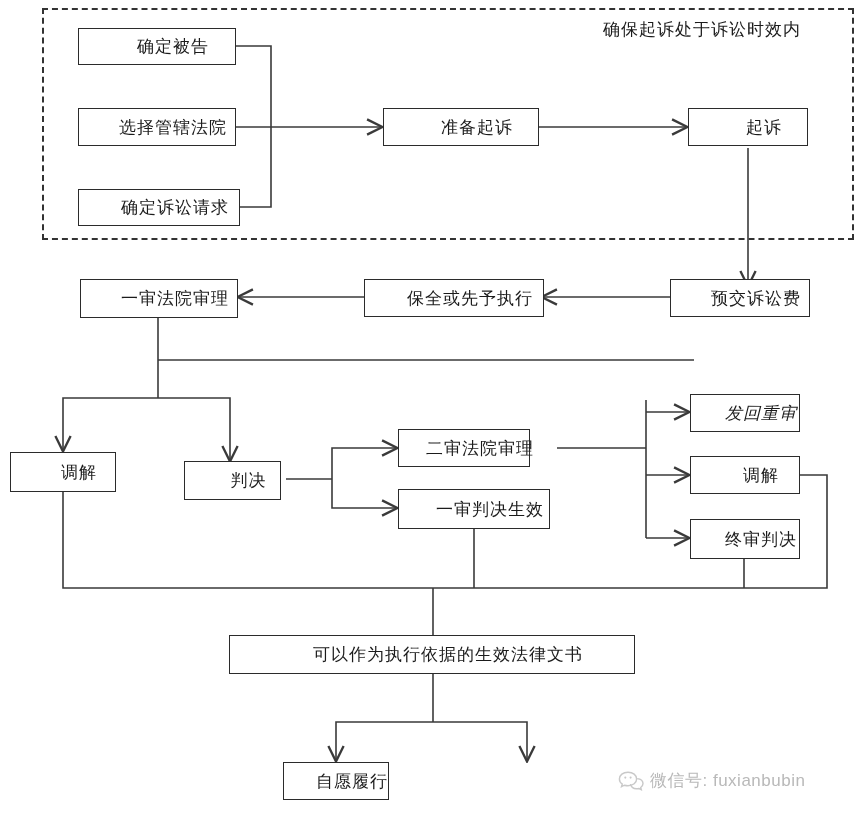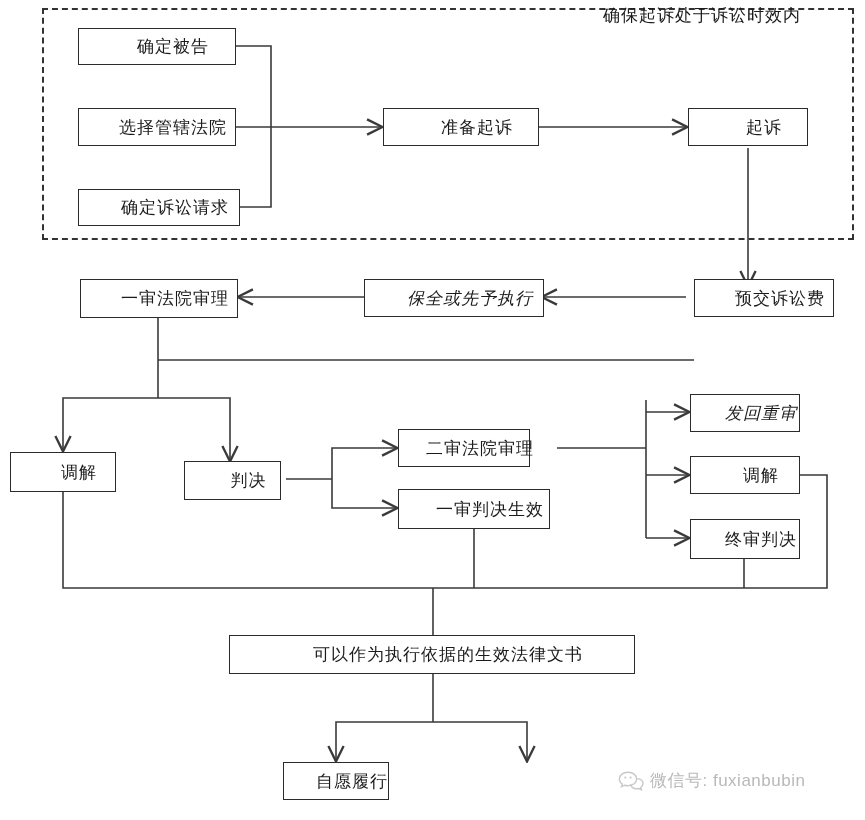--- a/index.html
+++ b/index.html
@@ -107,21 +107,21 @@
       <path d="M433,588 L433,636"></path>
 
       <path d="M433,673 L433,722"></path>
 
       <path d="M433,722 L336,722 L336,760" marker-end="url(#arw)"></path>
 
       <path d="M433,722 L527,722 L527,760" marker-end="url(#arw)"></path>
     </g>
   </svg>
 
-  <div class="annot" style="left:603px;top:4px;">确保起诉处于诉讼时效内</div>
+  <div class="annot" style="left:603px;top:18px;">确保起诉处于诉讼时效内</div>
 
   <div class="node" style="left:78px;top:28px;width:158px;height:37px;">
     <span>确定被告</span>
   </div>
 
   <div class="node" style="left:78px;top:108px;width:158px;height:38px;">
     <span>选择管辖法院</span>
   </div>
 
   <div class="node" style="left:78px;top:189px;width:162px;height:37px;">
@@ -129,25 +129,25 @@
   </div>
 
   <div class="node" style="left:383px;top:108px;width:156px;height:38px;">
     <span>准备起诉</span>
   </div>
 
   <div class="node" style="left:688px;top:108px;width:120px;height:38px;">
     <span>起诉</span>
   </div>
 
-  <div class="node" style="left:694px;top:279px;width:140px;height:38px;">
+  <div class="node" style="left:670px;top:279px;width:140px;height:38px;">
     <span>预交诉讼费</span>
   </div>
 
-  <div class="node" style="left:364px;top:279px;width:180px;height:38px;font-style:italic;">
+  <div class="node" style="left:364px;top:279px;width:180px;height:38px;">
     <span>保全或先予执行</span>
   </div>
 
   <div class="node" style="left:80px;top:279px;width:158px;height:39px;">
     <span>一审法院审理</span>
   </div>
 
   <div class="node" style="left:10px;top:452px;width:106px;height:40px;">
     <span>调解</span>
   </div>

